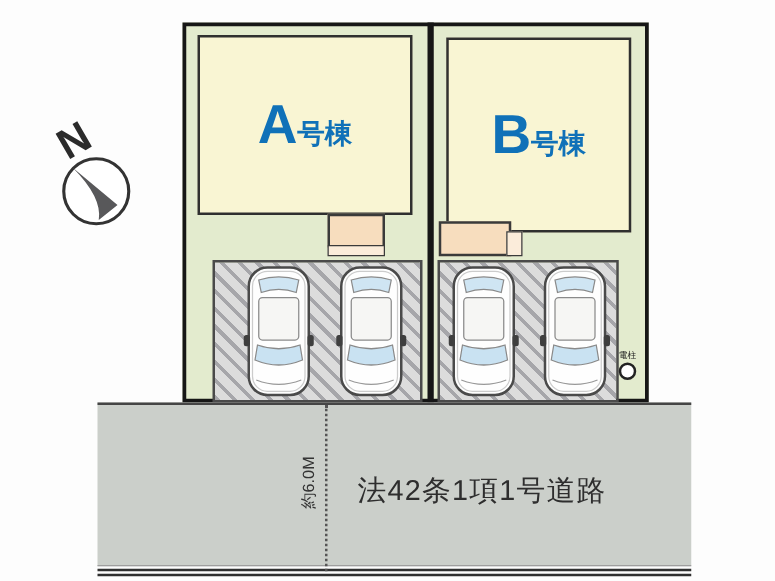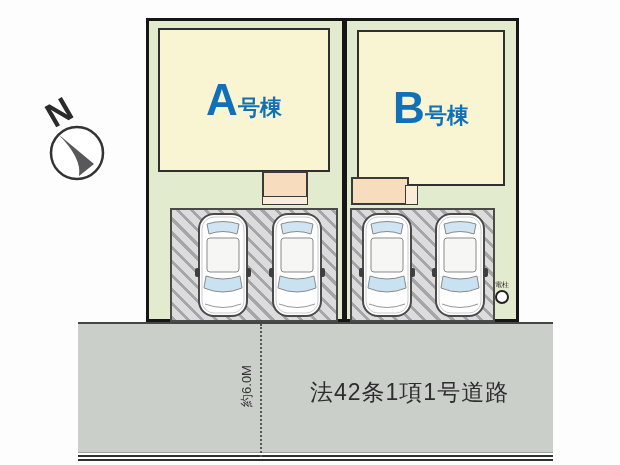--- a/index.html
+++ b/index.html
@@ -44,21 +44,21 @@
   .pole .pole-circle{width:10px;height:10px;border:2px solid #222;border-radius:50%;
                      background:#fff;margin:1px auto 0;}
 
   
   .road{left:78px;top:322px;width:475px;height:131px;background:#cbcfca;
         border-top:2px solid #454545;border-bottom:1px solid #9e9e9e;}
   .road-double-line{left:78px;top:455px;width:475px;height:6px;
         border-top:2px solid #303030;border-bottom:2px solid #303030;}
   .road-dotted{left:260px;top:324px;width:0;height:133px;border-left:2px dotted #555;}
   .road-name{left:286px;top:379px;font-size:23px;line-height:27px;color:#2e2e2e;
-             font-weight:500;letter-spacing:1px;white-space:nowrap;margin-left:24px;}
+             font-weight:500;letter-spacing:1px;white-space:nowrap;}
   .road-width{left:197px;top:377px;width:100px;text-align:center;
               transform:rotate(-90deg);font-size:13px;color:#333;white-space:nowrap;}
 
   
   .compass{left:38px;top:88px;width:80px;height:100px;}
 </style>
 </head>
 <body>
 
 <div class="canvas">

